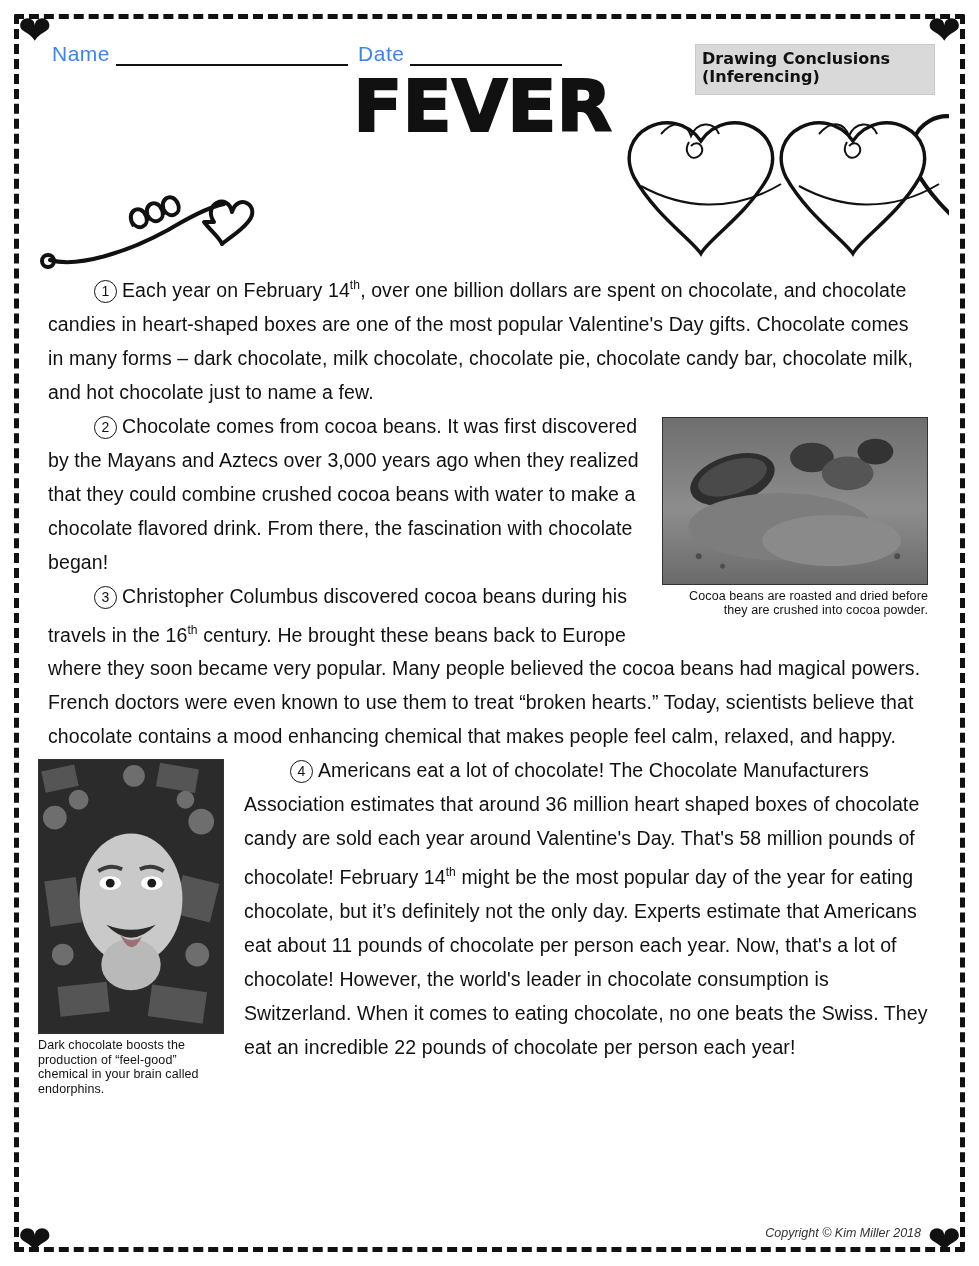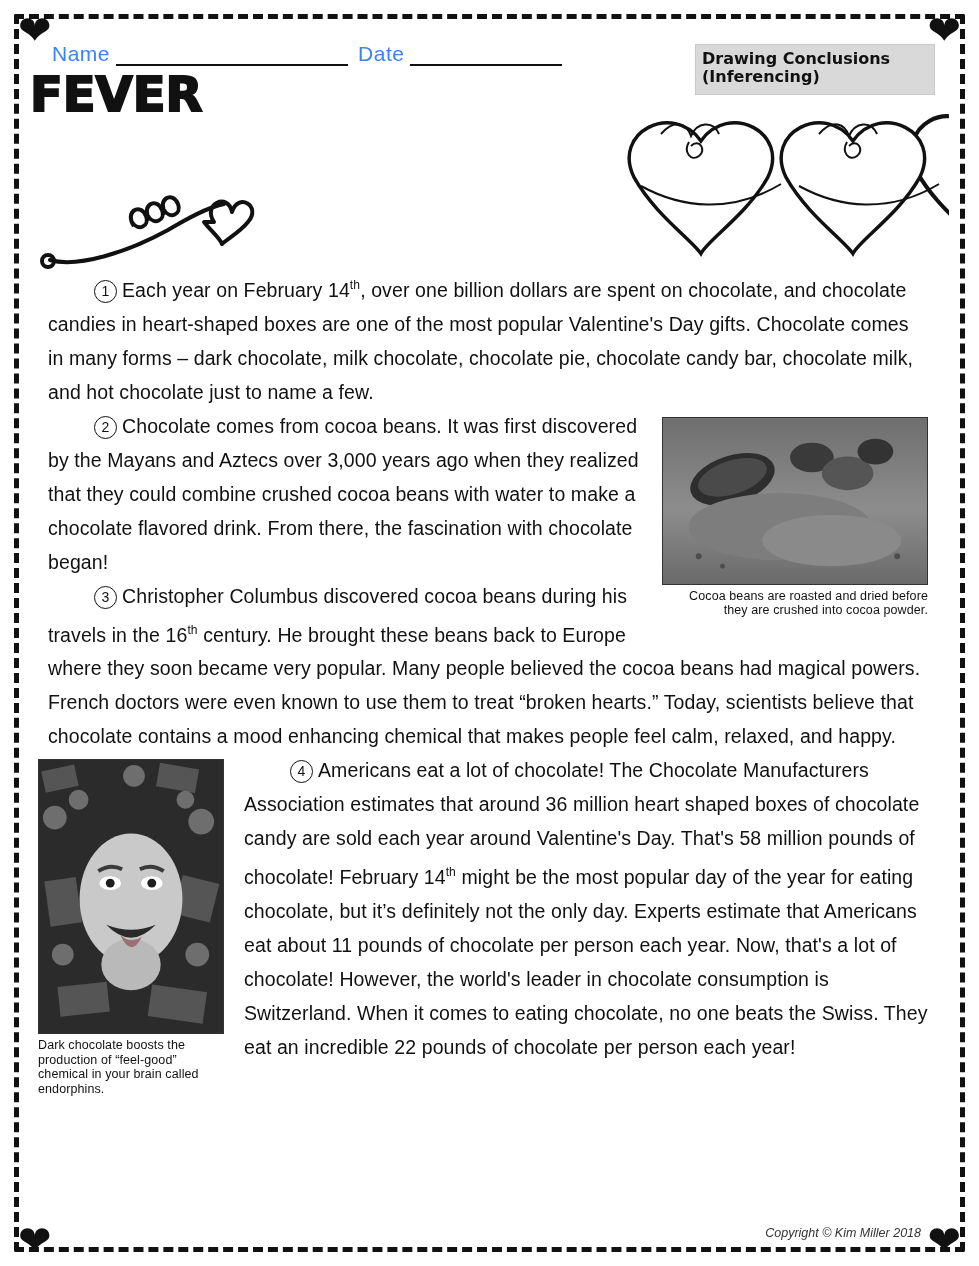--- a/index.html
+++ b/index.html
@@ -96,23 +96,24 @@
     font-weight: bold;
     font-size: 80px;
     letter-spacing: 1px;
     line-height: .95;
     color: #111;
     -webkit-text-stroke: 2px #111;
   }
   .title-sub {
     font-family: "DejaVu Sans", sans-serif;
     font-weight: bold;
-    font-size: 48px;
+    font-size: 72px;
     line-height: .95;
     color: #111;
+    text-align: right;
     padding-right: 18px;
     margin-top: -6px;
     -webkit-text-stroke: 2px #111;
   }
   .arrow-svg {
     position: absolute;
     left: 8px;
     top: 104px;
   }
 

